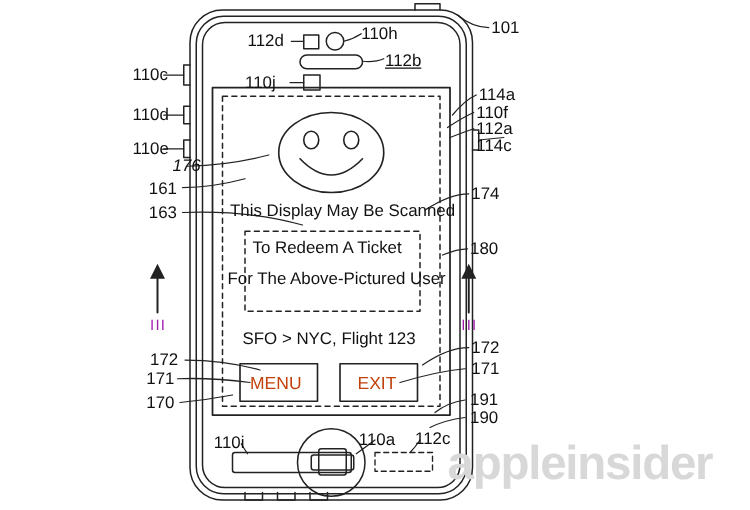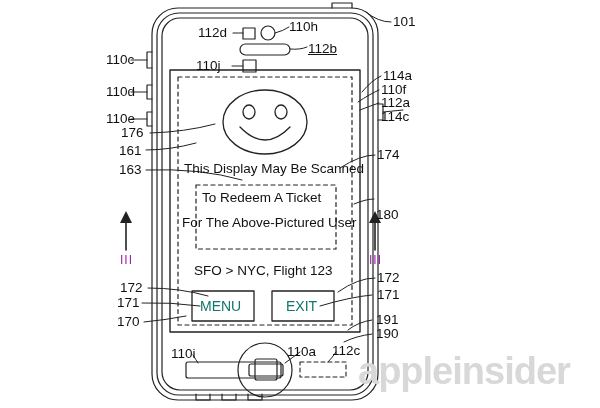--- a/index.html
+++ b/index.html
@@ -2,21 +2,21 @@
 <html><head>
 <meta charset="utf-8">
 <style>
   html,body{margin:0;padding:0;background:#ffffff;}
   body{width:600px;height:408px;position:relative;overflow:hidden;
        font-family:"Liberation Sans", sans-serif;color:#1a1a1a;}
   #stage{position:absolute;left:0;top:0;width:600px;height:408px;}
   svg#fig{position:absolute;left:0;top:0;width:600px;height:408px;}
   .lbl{position:absolute;font-size:13.5px;line-height:1;white-space:nowrap;color:#111;}
   .scr{position:absolute;font-size:13.5px;line-height:1;white-space:nowrap;color:#111;}
-  .btntxt{position:absolute;font-size:14px;line-height:1;white-space:nowrap;color:#0f766e;}
+  .btntxt{position:absolute;font-size:14px;line-height:1;white-space:nowrap;color:#c2410c;}
   .romanlbl{position:absolute;font-size:12px;letter-spacing:1px;color:#a21caf;}
   #watermark{position:absolute;left:358px;top:352px;font-size:38px;font-weight:bold;
              letter-spacing:-1px;color:#d8d8d8;line-height:1;white-space:nowrap;}
 </style>
 </head>
 <body>
 
 <div id="stage">
 
   <svg id="fig" viewBox="0 0 600 408">
@@ -168,29 +168,29 @@
 
   <div class="lbl" style="left:106px;top:53px;">110c</div>
   <div class="lbl" style="left:106px;top:85px;">110d</div>
   <div class="lbl" style="left:106px;top:112px;">110e</div>
 
   <div class="lbl" style="left:383px;top:69px;">114a</div>
   <div class="lbl" style="left:381px;top:83px;">110f</div>
   <div class="lbl" style="left:381px;top:96px;">112a</div>
   <div class="lbl" style="left:381px;top:110px;">114c</div>
 
-  <div class="lbl" style="left:121px;top:126px;">176</div>
+  <div class="lbl" style="left:138px;top:126px;font-style:italic;">176</div>
   <div class="lbl" style="left:119px;top:144px;">161</div>
   <div class="lbl" style="left:119px;top:163px;">163</div>
   <div class="lbl" style="left:120px;top:281px;">172</div>
   <div class="lbl" style="left:117px;top:296px;">171</div>
   <div class="lbl" style="left:117px;top:315px;">170</div>
 
   <div class="lbl" style="left:377px;top:148px;">174</div>
-  <div class="lbl" style="left:376px;top:208px;">180</div>
+  <div class="lbl" style="left:376px;top:192px;">180</div>
   <div class="lbl" style="left:377px;top:271px;">172</div>
   <div class="lbl" style="left:377px;top:288px;">171</div>
   <div class="lbl" style="left:376px;top:313px;">191</div>
   <div class="lbl" style="left:376px;top:327px;">190</div>
 
   <div class="lbl" style="left:171px;top:347px;">110i</div>
   <div class="lbl" style="left:287px;top:345px;">110a</div>
   <div class="lbl" style="left:332px;top:344px;">112c</div>
 
   <div class="romanlbl" style="left:120px;top:253px;">III</div>

